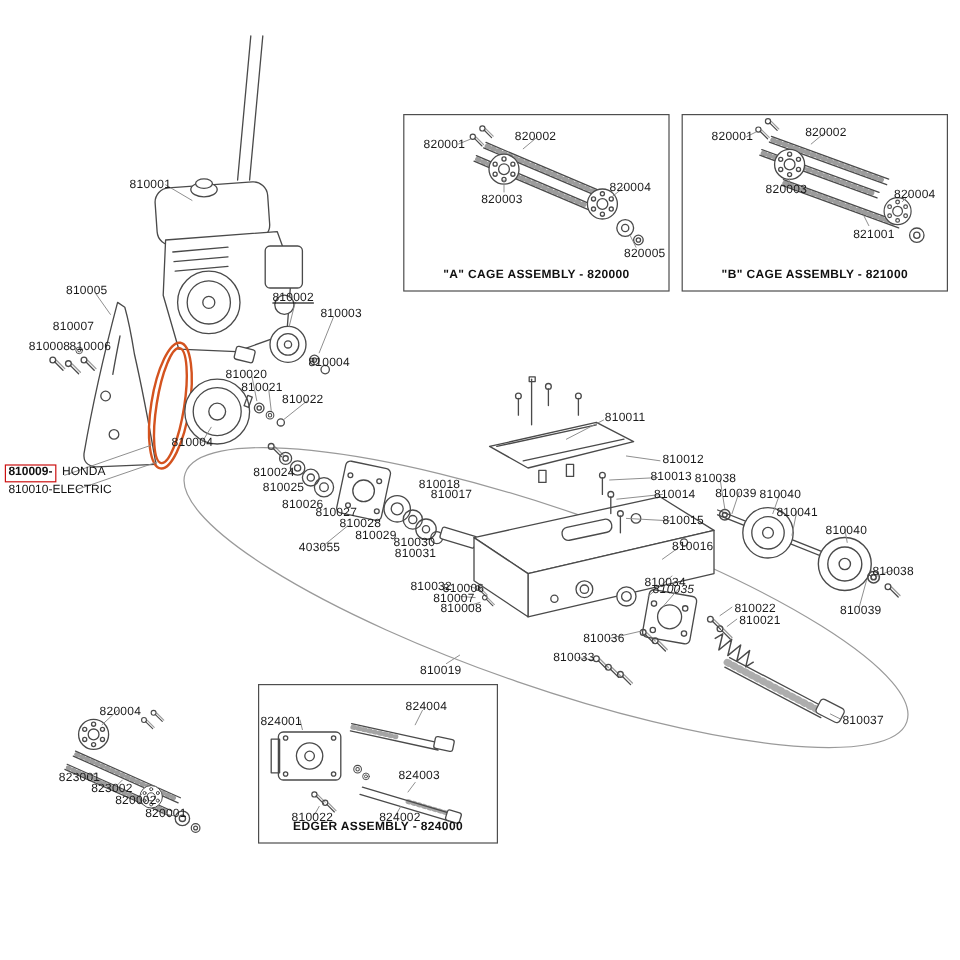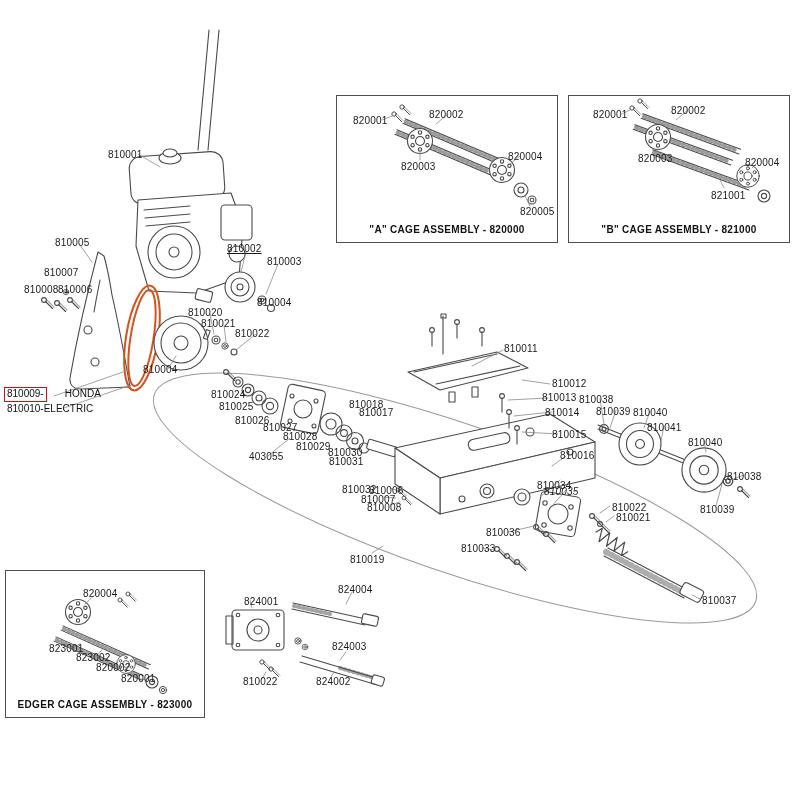--- a/index.html
+++ b/index.html
@@ -5,21 +5,21 @@
   * { margin:0; padding:0; box-sizing:border-box; }
   html,body { background:#fff; }
   body { width:800px; height:800px; font-family:"Liberation Sans", sans-serif; color:#1a1a1a; }
   .stage { position:relative; width:800px; height:800px; background:#fff; overflow:hidden; }
   .stage > svg { position:absolute; left:0; top:0; z-index:1; }
   #labels-layer { position:absolute; left:0; top:0; width:800px; height:800px; z-index:3; pointer-events:none; }
   .part-label { position:absolute; font-size:10px; line-height:11px; color:#1a1a1a; white-space:nowrap; letter-spacing:0.2px; }
   .inset { position:absolute; border:1.3px solid #4e4e4e; z-index:2; background:transparent; }
   .inset-caption { position:absolute; left:0; right:0; bottom:7px; text-align:center; font-size:10px; font-weight:bold; letter-spacing:0.3px; color:#111; }
   .hl-label { position:absolute; left:4px; top:387px; z-index:4; font-size:10px; line-height:12px; color:#111; white-space:nowrap; }
-  .hl-box { display:inline-block; border:1.6px solid var(--hl-color,#cc1111); padding:0 2px 1px 2px; margin-right:18px; }
+  .hl-box { display:inline-block; border:1.6px solid var(--hl-color,#cc1111); padding:0 2px 1px 2px; margin-right:5px;font-weight:bold; }
   .hl-line2 { margin-top:1px; padding-left:3px; }
   .belt { stroke:var(--belt-color,#d4531f); }
   .ldr { stroke:#8a8a8a; stroke-width:0.8; }
   .swoosh { stroke:#9a9a9a; stroke-width:1; }
 </style>
 </head>
 <body>
 
 <div class="stage">
 
@@ -380,29 +380,29 @@
       <span class="part-label" style="left: 593px; top: 109px;">820001</span>
       <span class="part-label" style="left: 671px; top: 105px;">820002</span>
       <span class="part-label" style="left: 638px; top: 153px;">820003</span>
       <span class="part-label" style="left: 745px; top: 157px;">820004</span>
       <span class="part-label" style="left: 711px; top: 190px;">821001</span>
       <span class="part-label" style="left: 83px; top: 588px;">820004</span>
       <span class="part-label" style="left: 49px; top: 643px;">823001</span>
       <span class="part-label" style="left: 76px; top: 652px;">823002</span>
       <span class="part-label" style="left: 96px; top: 662px;">820002</span>
       <span class="part-label" style="left: 121px; top: 673px;">820001</span>
-      <span class="part-label" style="left: 244px; top: 596px;">824001</span>
+      <span class="part-label" style="left: 217px; top: 596px;">824001</span>
       <span class="part-label" style="left: 338px; top: 584px;">824004</span>
       <span class="part-label" style="left: 332px; top: 641px;">824003</span>
       <span class="part-label" style="left: 243px; top: 676px;">810022</span>
       <span class="part-label" style="left: 316px; top: 676px;">824002</span>
     </div>
 
 <div class="inset" style="left: 336px; top: 95px; width: 222px; height: 148px;">
       <div class="inset-caption">"A" CAGE ASSEMBLY - 820000</div>
     </div>
     <div class="inset" style="left: 568px; top: 95px; width: 222px; height: 148px;">
       <div class="inset-caption">"B" CAGE ASSEMBLY - 821000</div>
     </div>
-    <div class="inset" style="left: 5px; top: 570px; width: 200px; height: 148px;">
-      <div class="inset-caption">EDGER CAGE ASSEMBLY - 823000</div>
+    <div class="inset" style="left: 215px; top: 570px; width: 200px; height: 133px;">
+      <div class="inset-caption">EDGER ASSEMBLY - 824000</div>
     </div>
   </div>
 
 </body></html>

